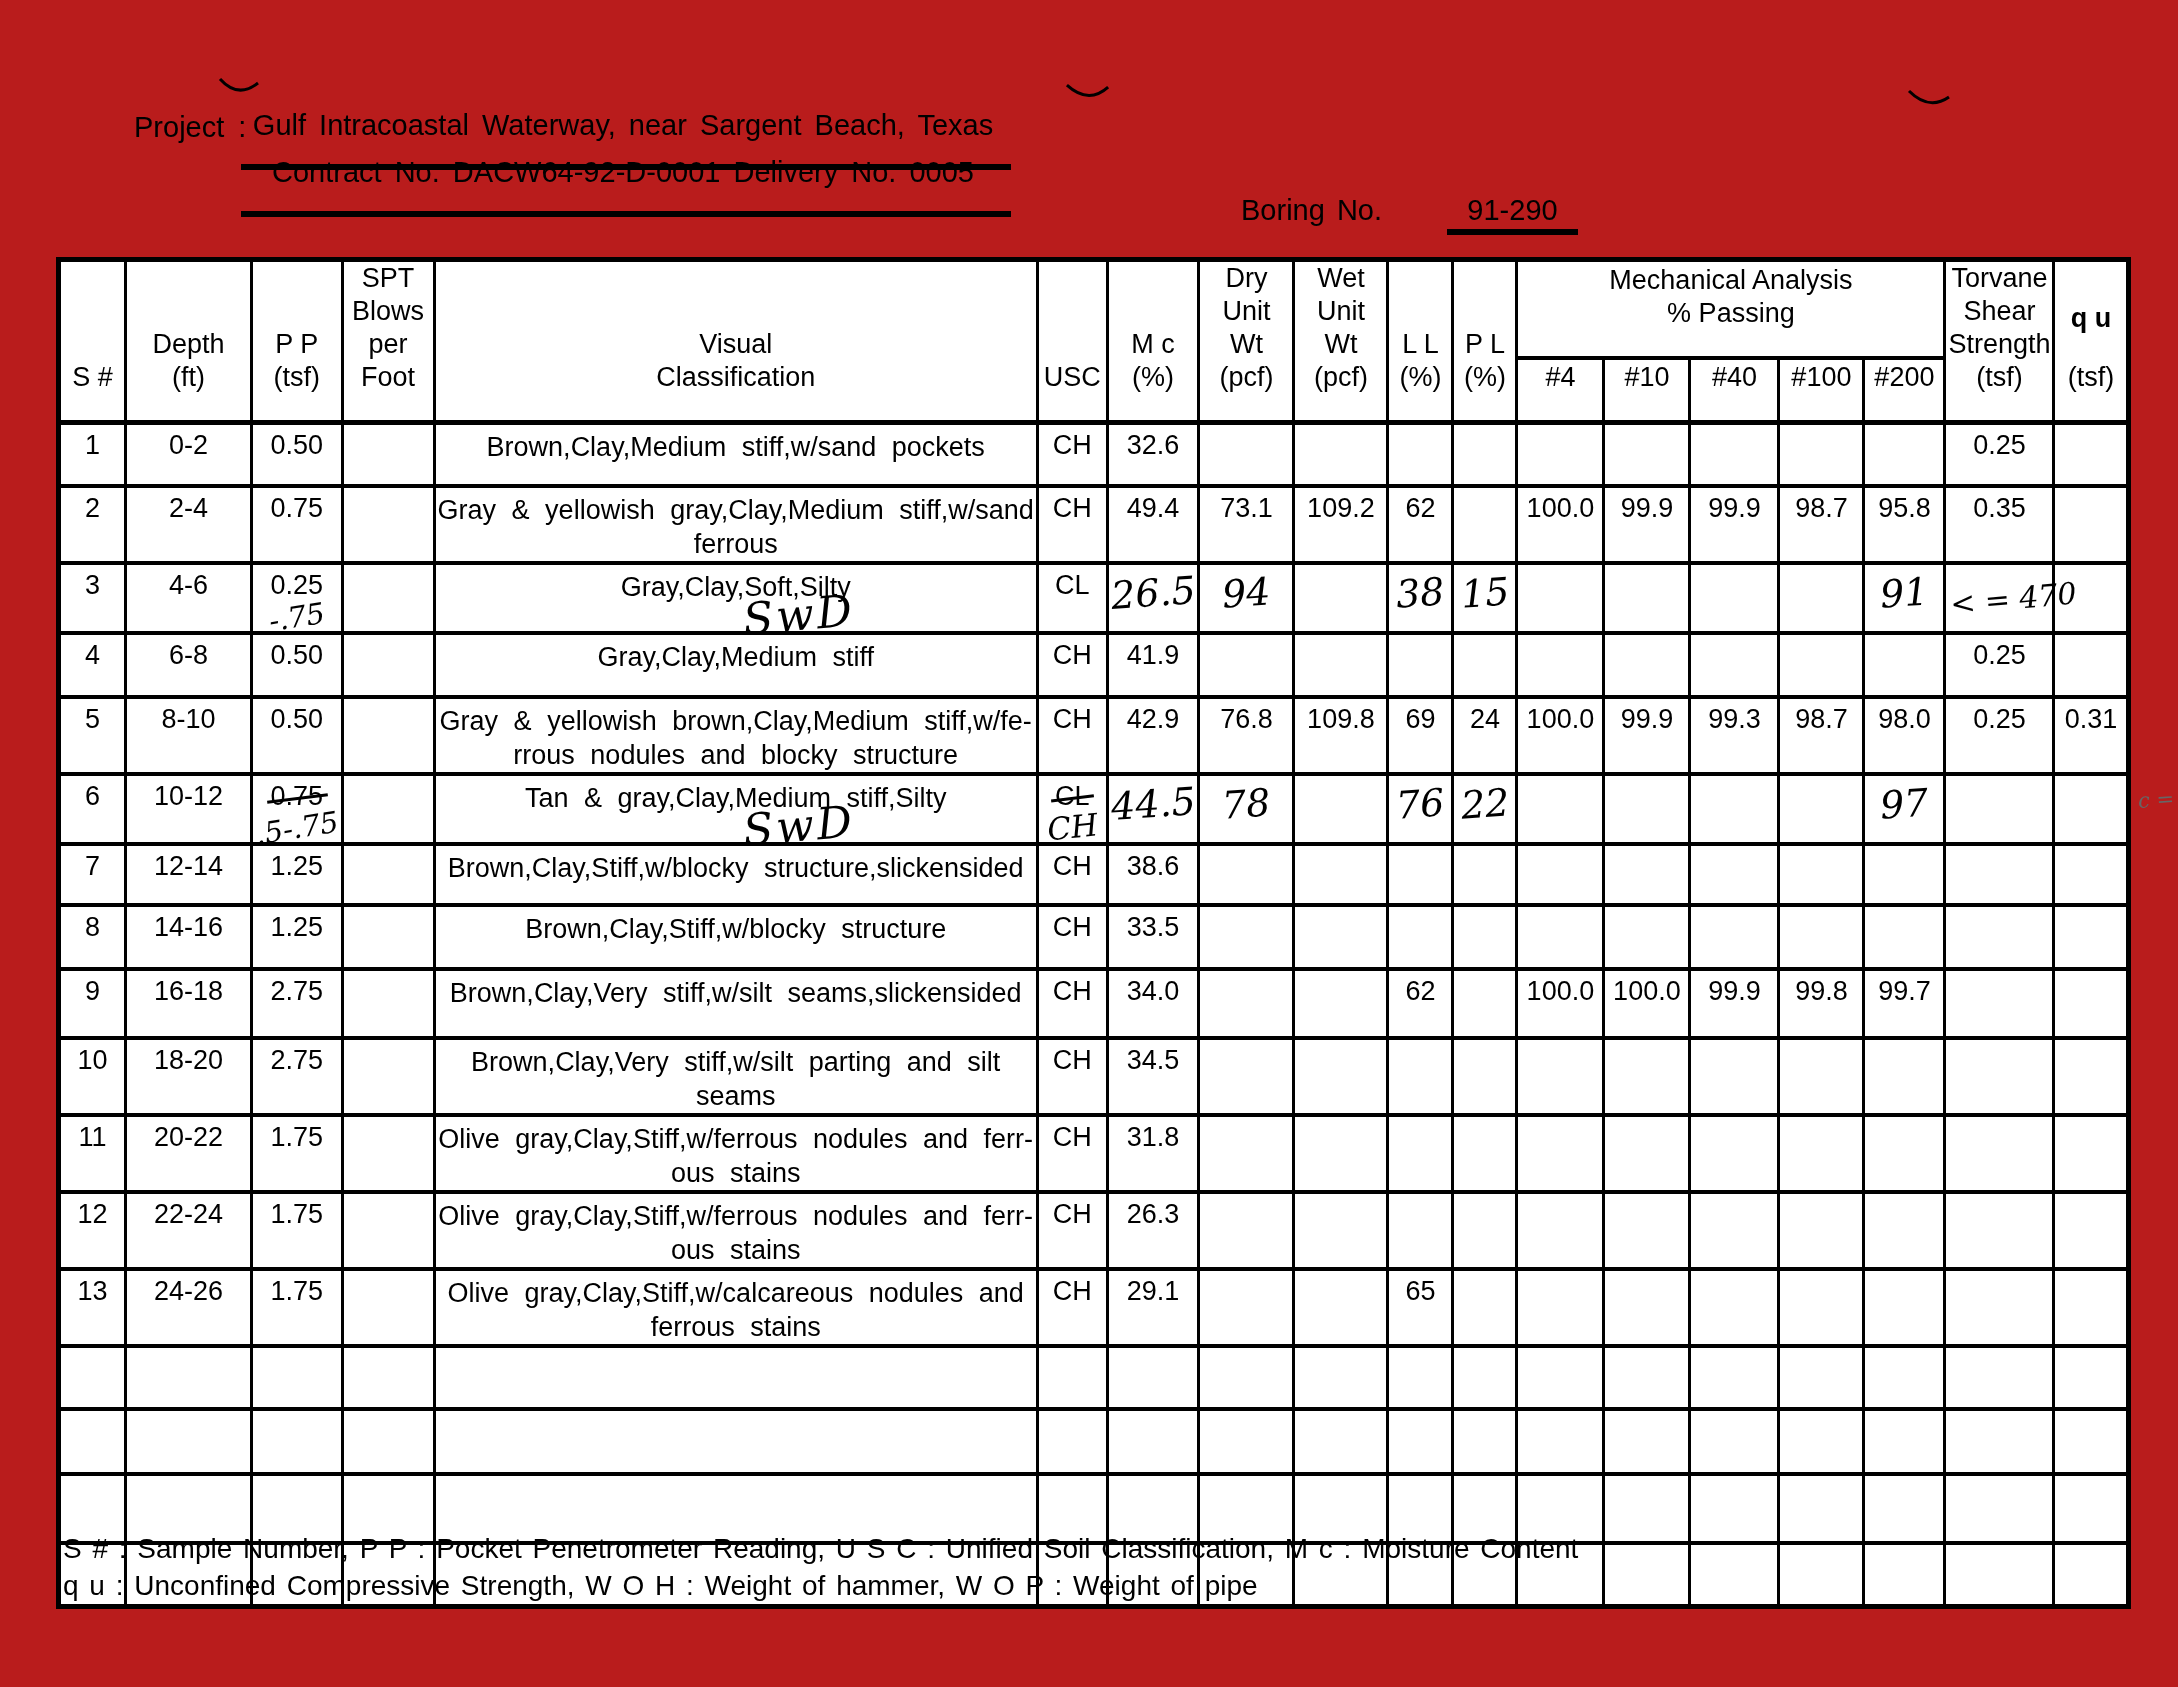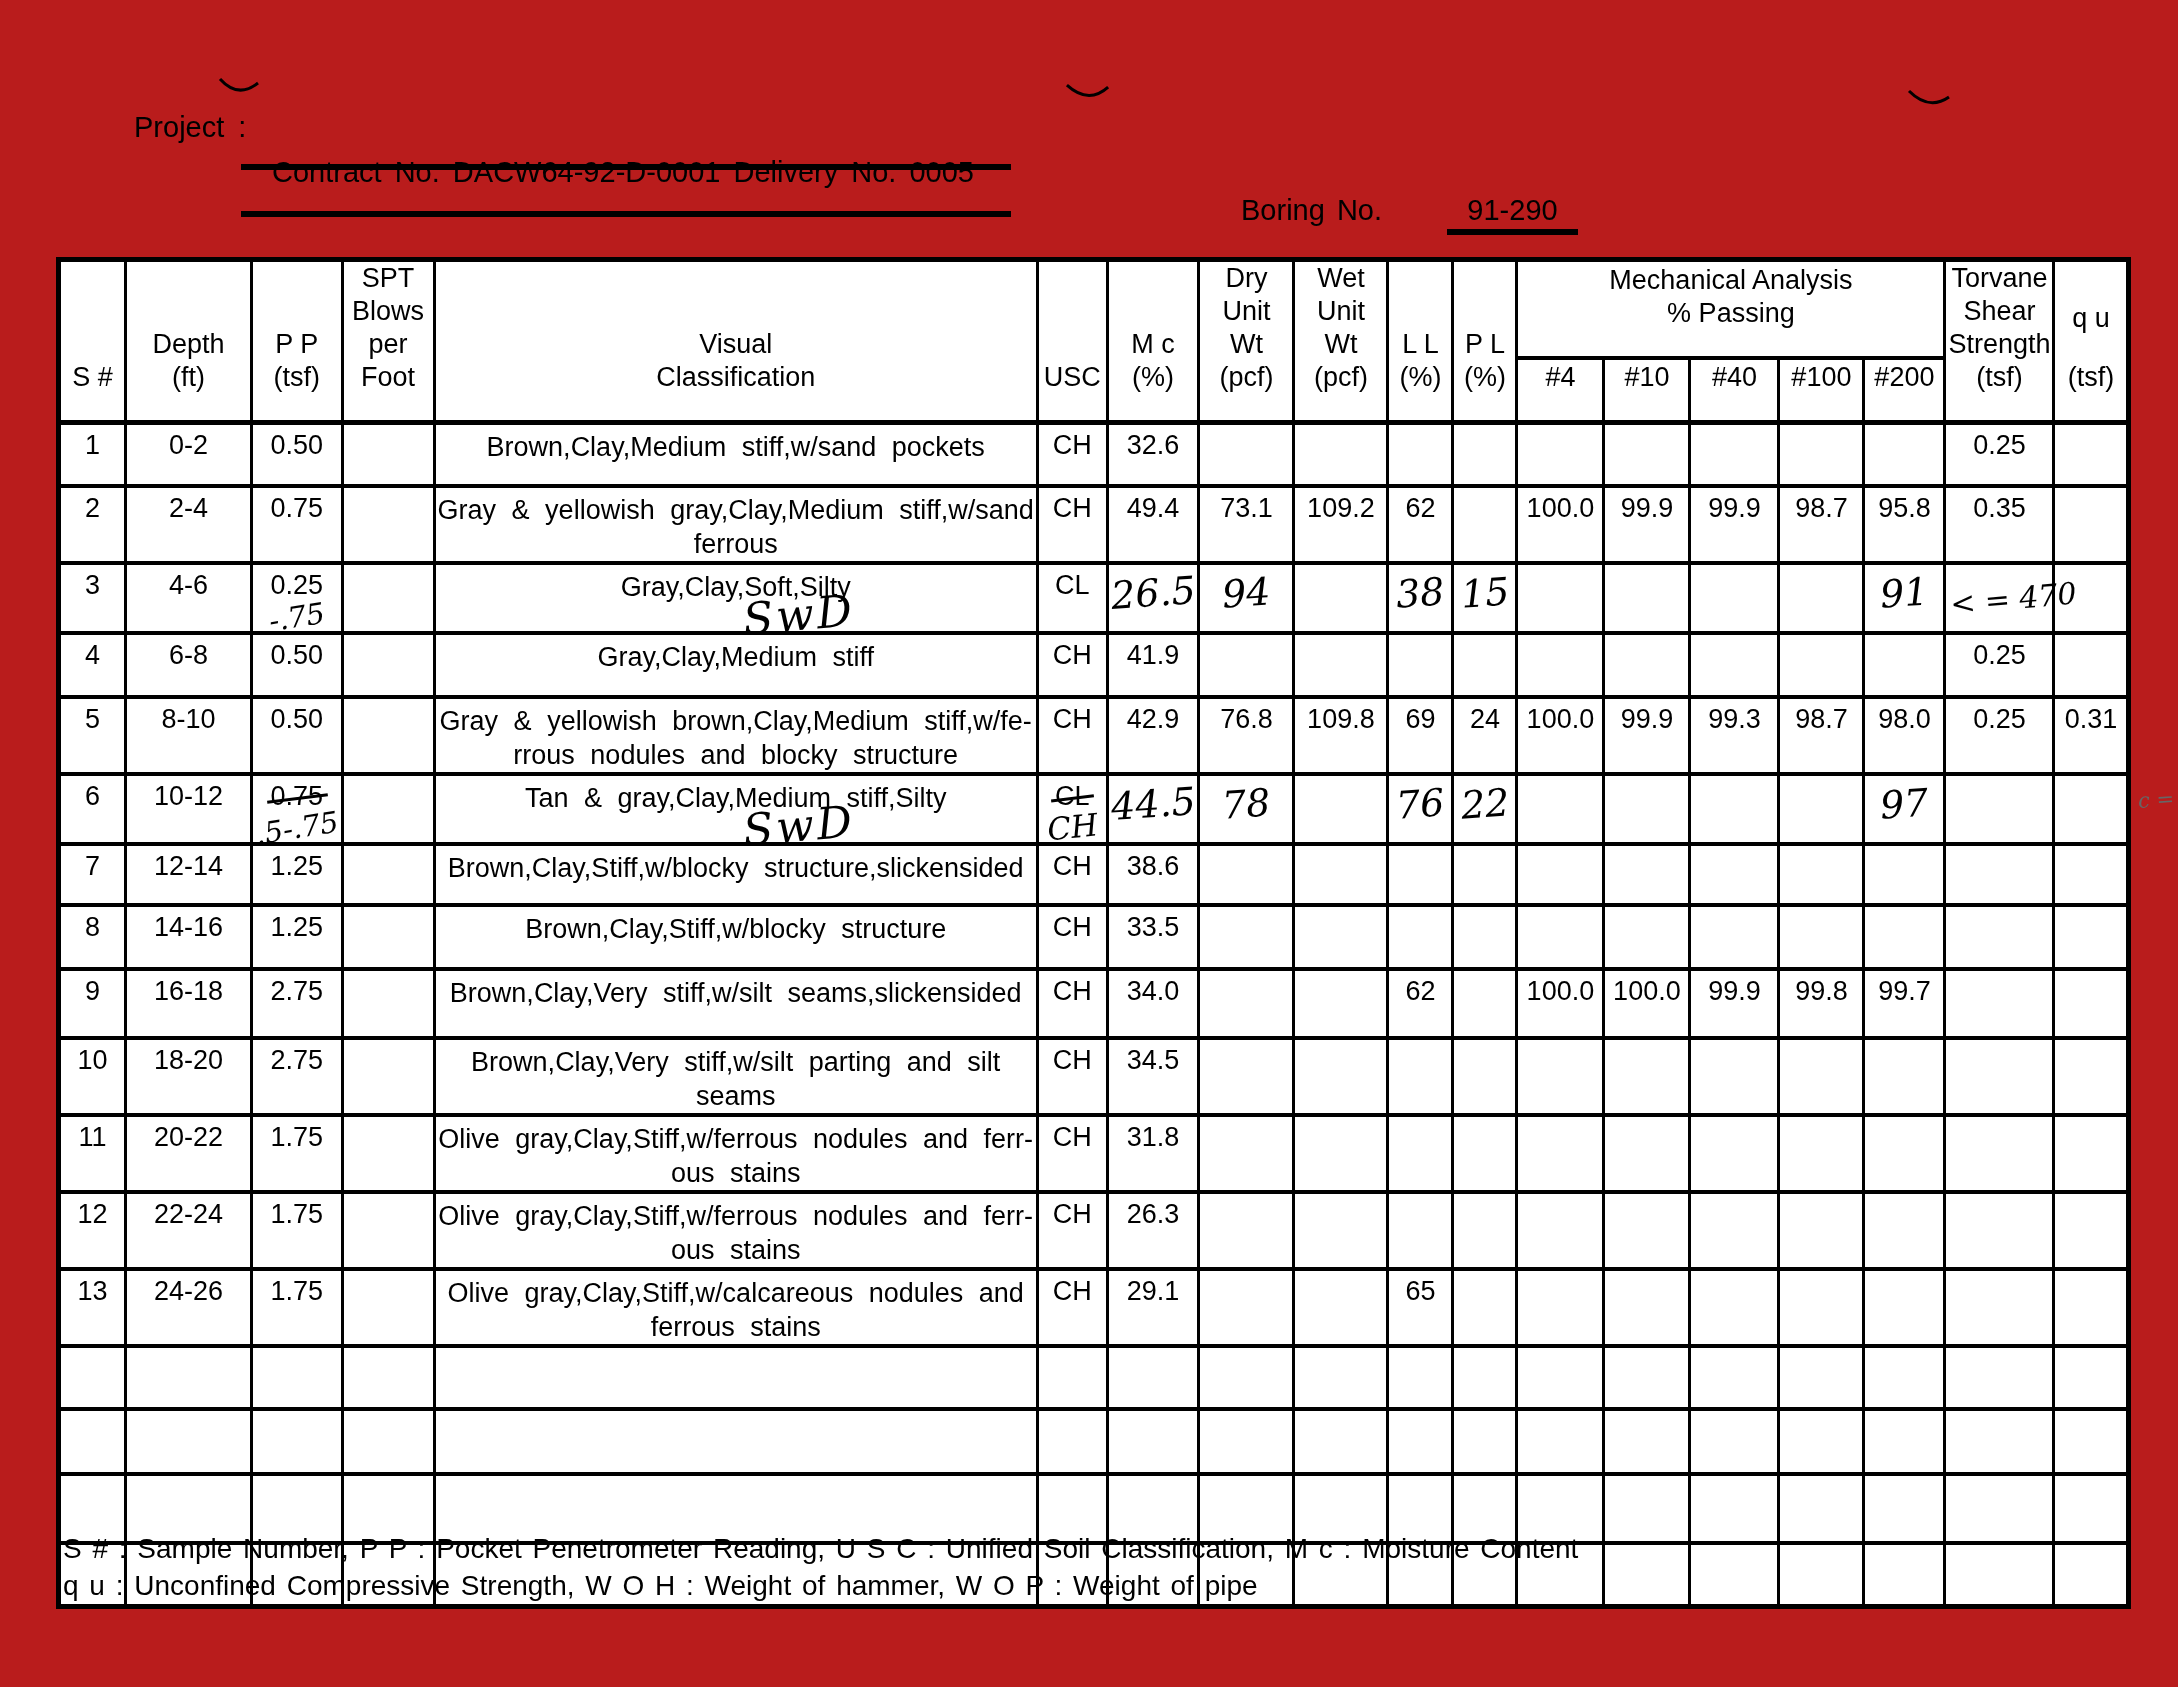--- a/index.html
+++ b/index.html
@@ -24,21 +24,21 @@
                 border:5px solid #000;background:#fff;}
   table.results th,table.results td{border:3px solid #000;overflow:visible;}
   table.results th{border-bottom-width:5px;font-weight:normal;font-size:27px;vertical-align:bottom;
                    text-align:center;padding:0 2px 26px 2px;}
   table.results th .hline{line-height:33px;white-space:nowrap;}
   th.pb-low{padding-bottom:4px;}
   th.pb-mid{padding-bottom:26px;}
   th.pb-high{padding-bottom:51px;}
   th.mech{padding-bottom:3px;border-bottom-width:4px !important;}
   th.sieve{padding-bottom:6px;}
-  th.col-qu .hline:first-child{margin-bottom:26px;}
+  th.col-qu .hline:first-child{margin-bottom:26px;font-weight:bold;}
 
   table.results td{vertical-align:top;text-align:center;font-size:27px;padding:5px 2px 0 2px;
                    position:relative;border-top-width:4px;border-bottom-width:4px;}
   td.visual{text-align:left;padding-left:10px;word-spacing:8px;}
   td.visual .vline{line-height:34px;white-space:nowrap;}
 
   .pval{display:inline-block;position:relative;}
   .struck::after{content:"";position:absolute;left:-4px;right:-4px;top:52%;
                  border-top:3px solid #000;transform:rotate(-7deg);}
 
@@ -66,20 +66,21 @@
     <path d="M4,6 Q22,26 42,10" stroke="#000" stroke-width="3" fill="none"></path>
   </svg>
   <svg class="scan-mark" style="left:1063px;top:77px;" width="51" height="30" viewBox="0 0 52 30">
     <path d="M4,8 Q26,28 46,10" stroke="#000" stroke-width="3" fill="none"></path>
   </svg>
   <svg class="scan-mark" style="left:1905px;top:85px;" width="50" height="28" viewBox="0 0 50 28">
     <path d="M4,6 Q24,26 44,12" stroke="#000" stroke-width="3" fill="none"></path>
   </svg>
 
   <div class="project-label">Project :</div>
+  <div class="project-line1">Gulf Intracoastal Waterway, near Sargent Beach, Texas</div>
   <div class="rule1"></div>
   <div class="project-line2">Contract No. DACW64-92-D-0001 Delivery No. 0005</div>
   <div class="rule2"></div>
   <div class="boring-label">Boring No.</div>
   <div class="boring-value">91-290</div>
 
   <table class="results" id="results-table">
       <colgroup>
         <col style="width: 67px;">
         <col style="width: 126px;">

